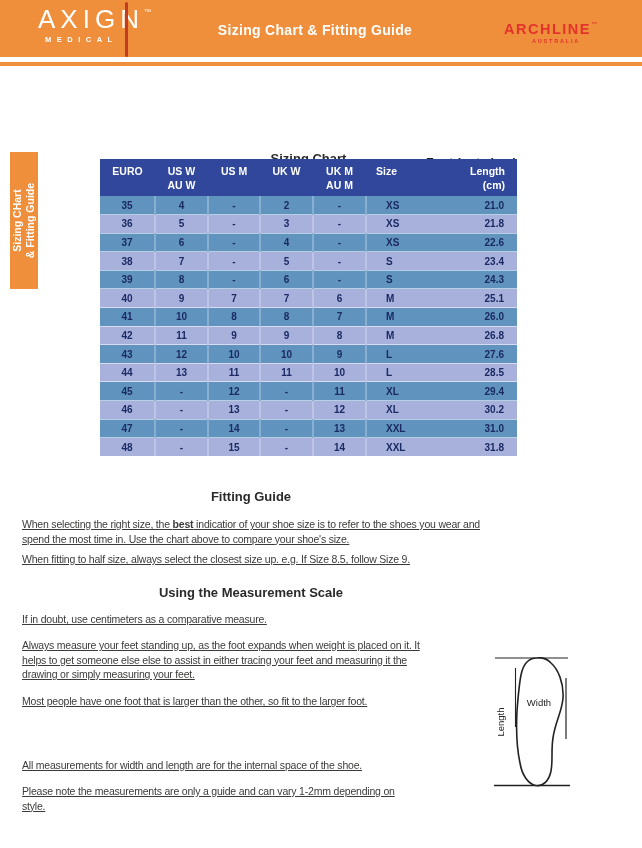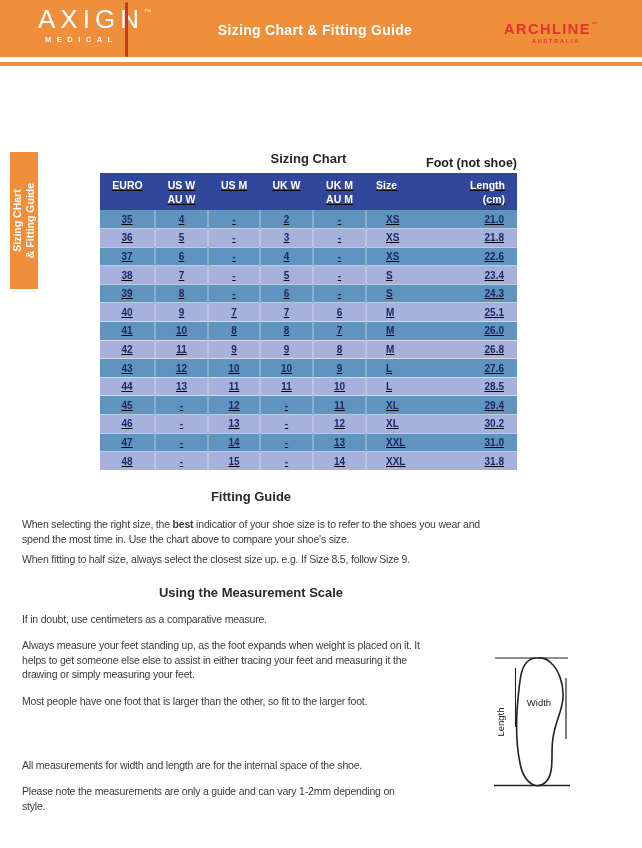--- a/index.html
+++ b/index.html
@@ -29,42 +29,42 @@
   
   .side-tab { position:absolute; left:10px; top:152px; width:28px; height:137px;
     background:var(--orange); display:flex; align-items:center; justify-content:center; }
   .side-tab-text { transform:rotate(-90deg); white-space:nowrap; color:#fff; font-weight:bold;
     font-size:10.5px; line-height:12.5px; text-align:center; }
   
   .chart-title { position:absolute; left:100px; top:151px; width:417px; text-align:center;
     font-size:13px; font-weight:bold; color:#2A2A29; }
   .foot-label { position:absolute; left:380px; top:156px; width:137px; text-align:right;
     font-size:12.5px; font-weight:bold; color:#1E1E1E; }
-  table.size-table { position:absolute; left:100px; top:173px; width:417px;
-    border-collapse:collapse; table-layout:fixed;text-decoration:underline; }
+  table.size-table { position:absolute; left:100px; top:159px; width:417px;
+    border-collapse:collapse; table-layout:fixed; }
   .size-table col.c0{width:55px}.size-table col.c1{width:53px}.size-table col.c2{width:52px}
   .size-table col.c3{width:53px}.size-table col.c4{width:53px}.size-table col.c5{width:70px}
   .size-table col.c6{width:81px}
   .size-table thead th { background:var(--hdr-blue); color:#fff; font-size:10.5px; font-weight:bold;
     height:37px; vertical-align:top; padding-top:5px; text-align:center; line-height:14px; }
   .size-table thead th.col-5 { text-align:left; padding-left:10px; }
   .size-table thead th.col-6 { text-align:right; padding-right:12px; }
   .size-table tbody td { height:18.6px; font-size:10px; font-weight:bold; color:var(--tbl-navy);
     text-align:center; border-bottom:1px solid rgba(255,255,255,0.55); }
   .size-table tbody td.col-1,.size-table tbody td.col-2,.size-table tbody td.col-3,
   .size-table tbody td.col-4,.size-table tbody td.col-5 { border-left:2px solid rgba(255,255,255,0.25); }
   .size-table tbody td.col-5 { text-align:left; padding-left:19px; }
   .size-table tbody td.col-6 { text-align:right; padding-right:13px; }
   .size-table tbody tr:nth-child(odd) td { background:var(--row-blue); }
   .size-table tbody tr:nth-child(even) td { background:var(--row-peri); }
   
   .section-h { position:absolute; left:0; width:502px; text-align:center;
     font-size:13px; font-weight:bold; color:#2A2A29; }
   .para { position:absolute; left:22px; width:477px; font-size:10.5px; line-height:14.5px;
-    letter-spacing:-0.2px; color:var(--body); }
+    letter-spacing:-0.2px; color:var(--body);text-decoration:underline; }
   #fg-h { top:489px; }
   #fg-p1 { top:517px; }
   #fg-p2 { top:552px; }
   #ms-h { top:585px; }
   #ms-p1 { top:612px; }
   #ms-p2 { top:638px; width:408px; }
   #ms-p3 { top:694px; }
   #ms-p4 { top:758px; }
   #ms-p5 { top:784px; width:388px; }
   .bold { font-weight:bold; }

